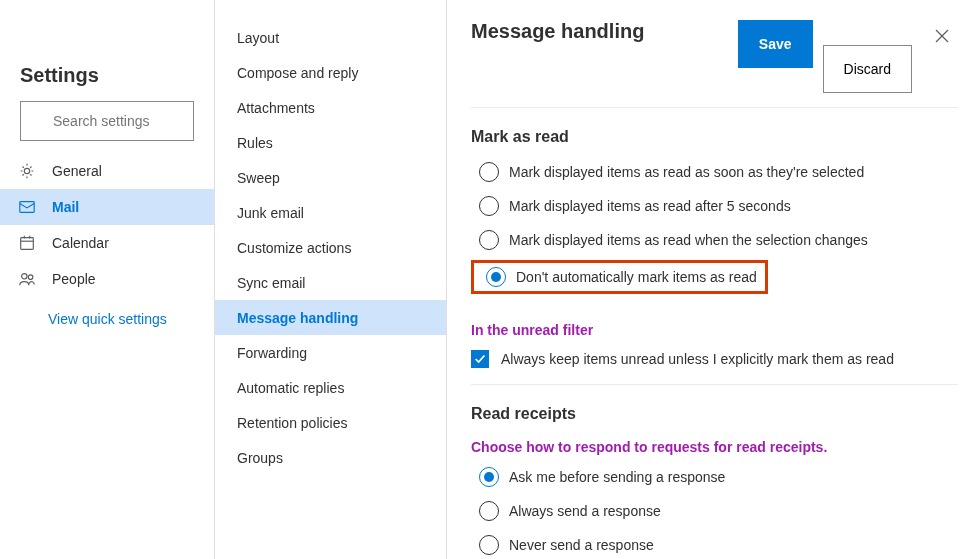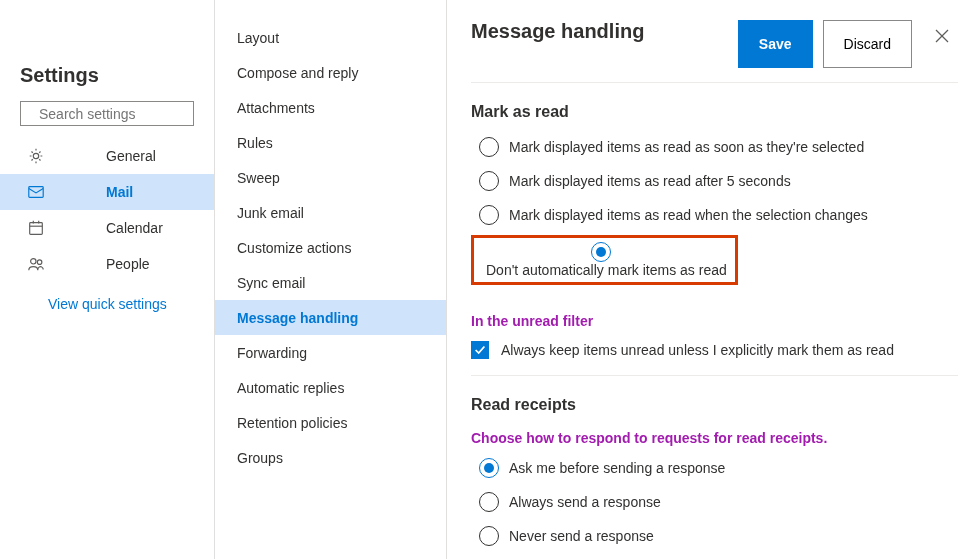--- a/index.html
+++ b/index.html
@@ -2,58 +2,58 @@
 <html><head>
 <meta charset="utf-8">
 <style>
   * { box-sizing: border-box; margin: 0; padding: 0; }
   html, body { height: 100%; font-family: 'Segoe UI', Arial, sans-serif; font-size: 14px; color: #323130; background: #fff; }
   .app { display: flex; width: 980px; height: 559px; overflow: hidden; }
 
   
   .left-panel { width: 215px; border-right: 1px solid #e1dfdd; padding-top: 20px; }
   .left-panel h1 { font-size: 20px; font-weight: 600; padding: 0 20px 14px; margin-top: 44px; }
-  .search-box { margin: 0 20px 10px; border: 1px solid #8a8886; height: 25px; display: flex; align-items: center; padding: 0 10px; }
+  .search-box { margin: 0 20px 10px; border: 1px solid #8a8886; height: 40px; display: flex; align-items: center; padding: 0 24px; }
   .search-box svg { width: 16px; height: 16px; color: #605e5c; }
   .search-box input { border: none; outline: none; font-size: 14px; margin-left: 8px; flex: 1; background: transparent; }
   .nav-list { margin-top: 12px; }
-  .nav-item { display: flex; align-items: center; height: 36px; padding: 0 27px; cursor: pointer; gap: 45px; }
+  .nav-item { display: flex; align-items: center; height: 36px; padding: 0 18px; cursor: pointer; }
   .nav-item svg { width: 18px; height: 18px; margin-right: 16px; color: #605e5c; }
   .nav-item.selected { background: #cfe4fa; color: #0078d4; font-weight: 600; }
   .nav-item.selected svg { color: #0078d4; }
   .quick-link { padding: 14px 0 0 48px; font-size: 14px; color: #0078d4; cursor: pointer; }
 
   
   .mid-panel { width: 232px; border-right: 1px solid #e1dfdd; padding-top: 20px; }
   .mid-item { height: 35px; display: flex; align-items: center; padding-left: 22px; cursor: pointer; font-size: 14px; }
   .mid-item.selected { background: #cfe4fa; color: #0078d4; font-weight: 600; }
 
   
   .right-panel { flex: 1; padding: 20px 22px 10px 24px; position: relative; }
   .rp-header { display: flex; align-items: flex-start; }
   .rp-header h2 { font-size: 20px; font-weight: 600; flex: 1; }
   .btn { height: 48px; padding: 0 20px; font-size: 14px; cursor: pointer; border: 1px solid #8a8886; background: #fff; }
   .btn.primary { background: #0078d4; border-color: #0078d4; color: #fff; font-weight: 600; }
-  .btn + .btn { margin-left: 10px; }
+  .btn + .btn { margin-left: 10px; margin-top: 25px; }
   .close-x { width: 32px; height: 32px; display: flex; align-items: center; justify-content: center; margin-left: 14px; cursor: pointer; color: #605e5c; }
   .close-x svg { width: 16px; height: 16px; }
   hr.sep { border: none; border-top: 1px solid #edebe9; margin: 14px 0 0; }
   .section-title { font-size: 16px; font-weight: 600; margin: 20px 0 16px; }
   .sub-title { font-size: 14px; font-weight: 600; margin: 18px 0 12px; color: #a21caf; }
 
   .radio-row { display: flex; align-items: center; margin-bottom: 14px; cursor: pointer; padding-left: 8px; }
   .radio { width: 20px; height: 20px; border: 1px solid #323130; border-radius: 50%; margin-right: 10px; display: flex; align-items: center; justify-content: center; }
   .radio.selected { border-color: #0078d4; }
   .radio.selected::after { content: ""; width: 10px; height: 10px; background: #0078d4; border-radius: 50%; }
   .check-row { display: flex; align-items: center; margin-bottom: 10px; cursor: pointer; }
   .check { width: 18px; height: 18px; background: #0078d4; margin-right: 12px; display: flex; align-items: center; justify-content: center; }
   .check svg { width: 14px; height: 14px; color: #fff; }
 
   .highlight-box { border: 3px solid #d83b01; display: inline-flex; padding: 4px 8px 4px 4px; margin-bottom: 10px; margin-top: -4px;}
-  .highlight-box .radio-row { margin-bottom: 0; flex-direction: column; }
+  .highlight-box .radio-row { margin-bottom: 0; }
 </style>
 </head>
 <body>
 
 <div class="app">
 
   <div class="left-panel">
     <h1>Settings</h1>
     <div class="search-box">
       <svg viewBox="0 0 16 16" fill="none" stroke="currentColor" stroke-width="1.3">

